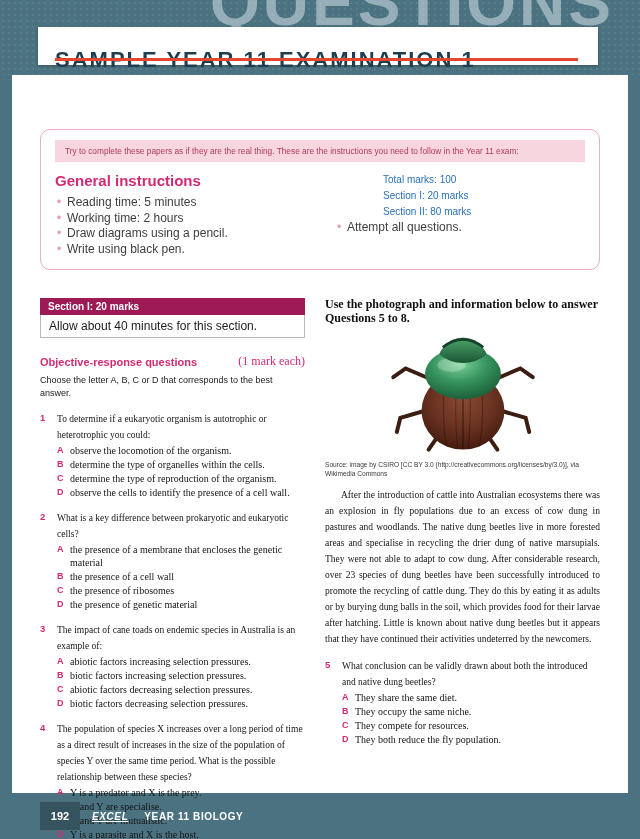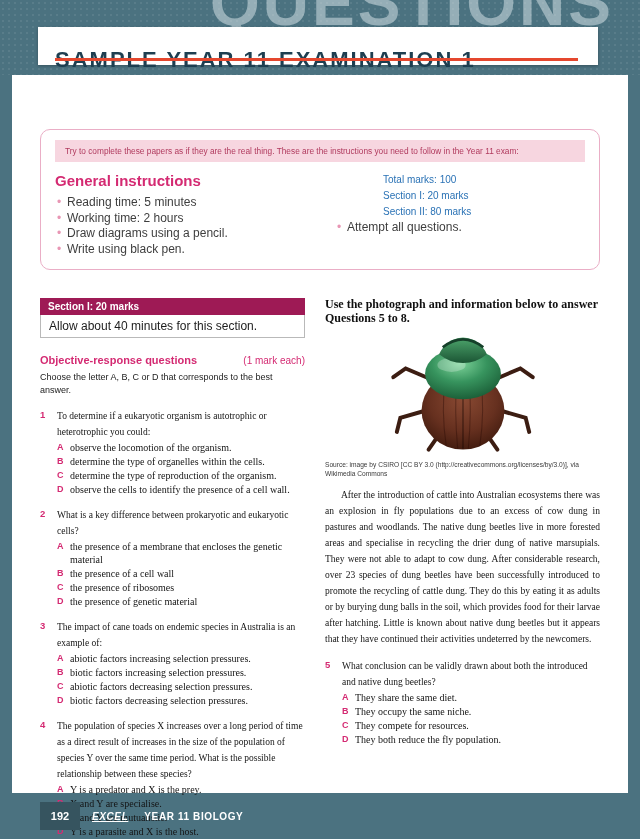--- a/index.html
+++ b/index.html
@@ -40,21 +40,21 @@
   .columns { display:flex; margin-top:28px; }
   .left-col { width:265px; flex:none; }
   .col-gap { width:20px; flex:none; }
   .right-col { width:275px; flex:none; }
 
   .section-bar { background:#9e1a55; color:#fff; font-weight:bold; font-size:10px; padding:3px 8px; }
   .allow-box { border:1px solid #b9b9b9; border-top:none; font-size:12px; padding:4px 8px; color:#1c1c1c; }
 
   .obj-row { display:flex; justify-content:space-between; align-items:center; margin-top:16px; }
   .obj-heading { color:#d42a72; font-weight:bold; font-size:11px; }
-  .obj-marks { color:#d42a72; font-size:10px; }
+  .obj-marks { color:#d42a72; font-size:12px;font-family:Liberation Serif, serif; }
   .choose { font-size:9px; color:#1c1c1c; margin-top:5px; line-height:13px; width:242px; }
 
   .question { display:flex; margin-top:11px; }
   .qnum { width:17px; flex:none; color:#d42a72; font-weight:bold; font-size:9.5px; line-height:13px; }
   .qbody { flex:1; }
   .qstem { font-family:"Liberation Serif",serif; font-size:9.5px; line-height:16px; color:#141414; }
   .opt { display:flex; margin-top:1px; }
   .letter { width:13px; flex:none; color:#d42a72; font-weight:bold; font-size:9px; line-height:13px; }
   .opt-text { font-family:"Liberation Serif",serif; font-size:10px; line-height:13px; color:#141414; }
 

